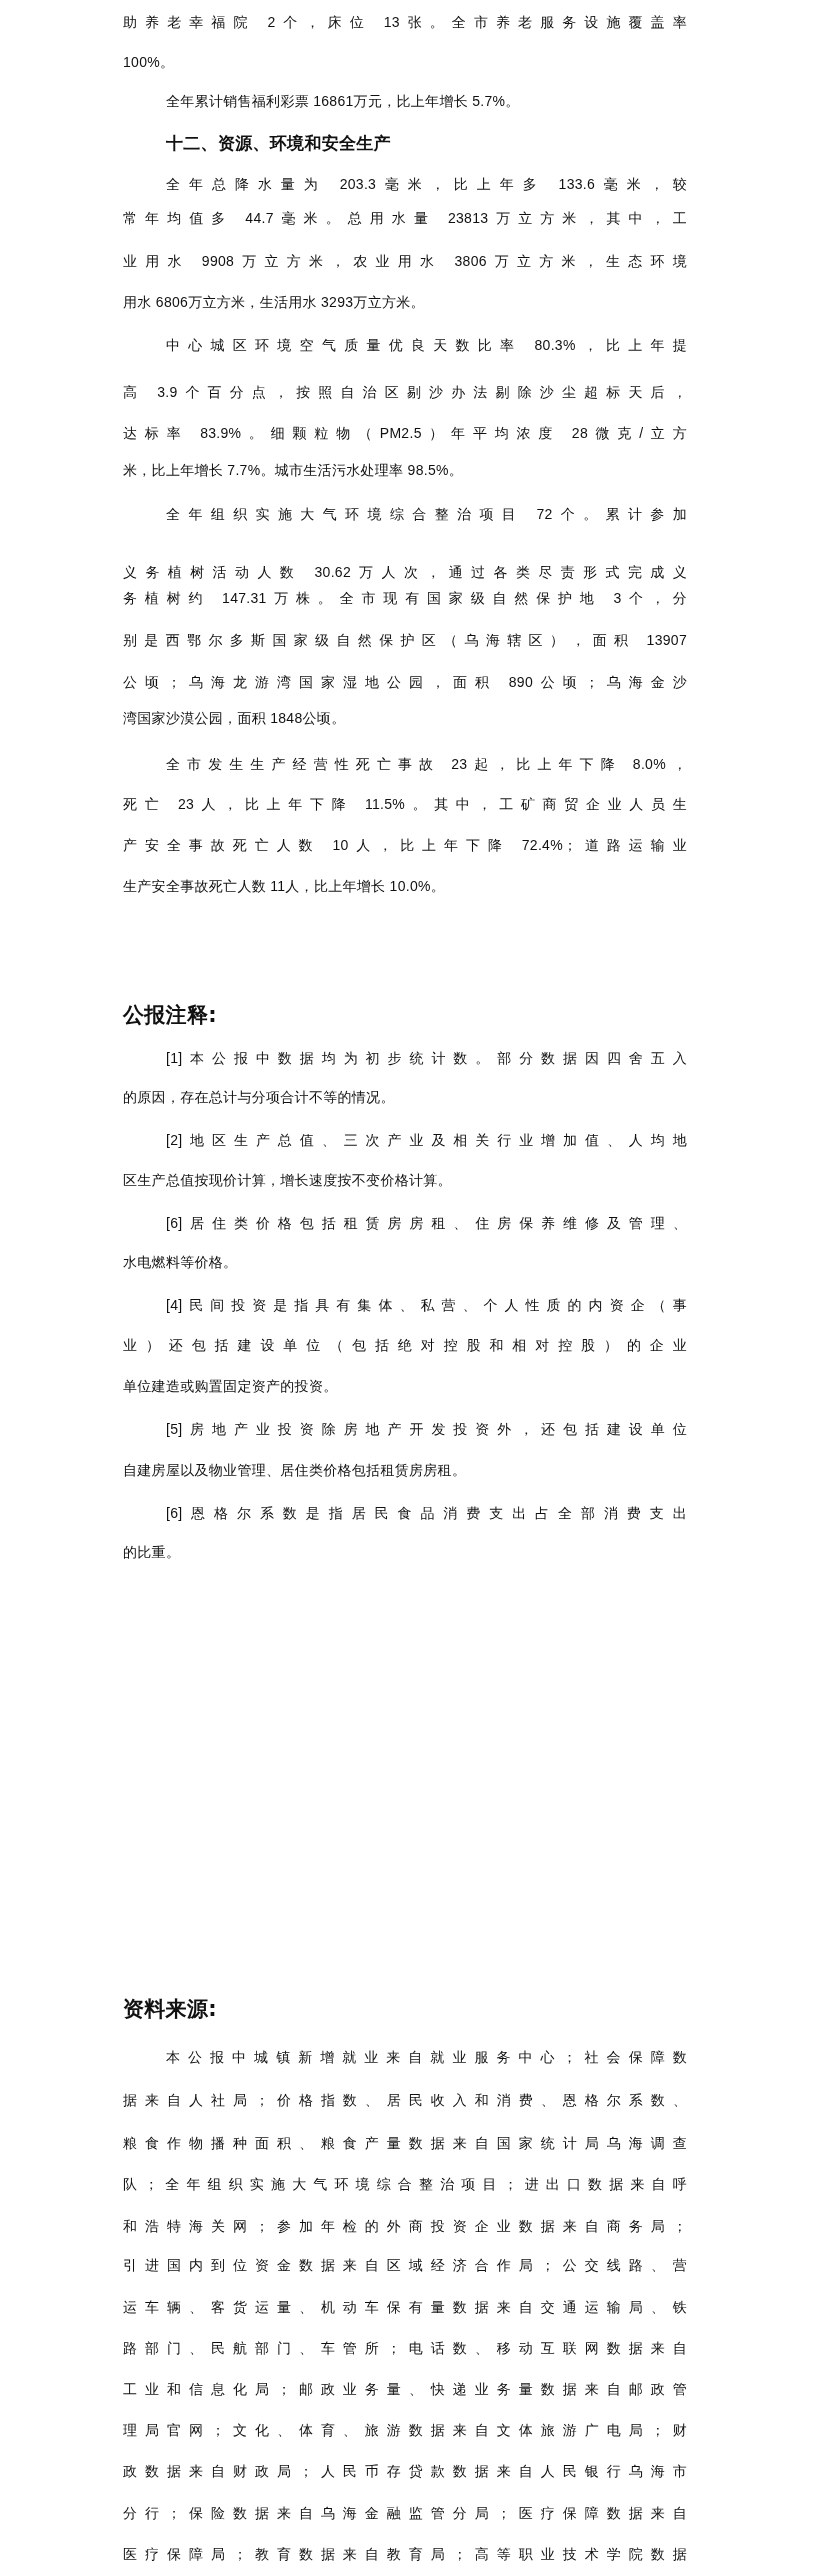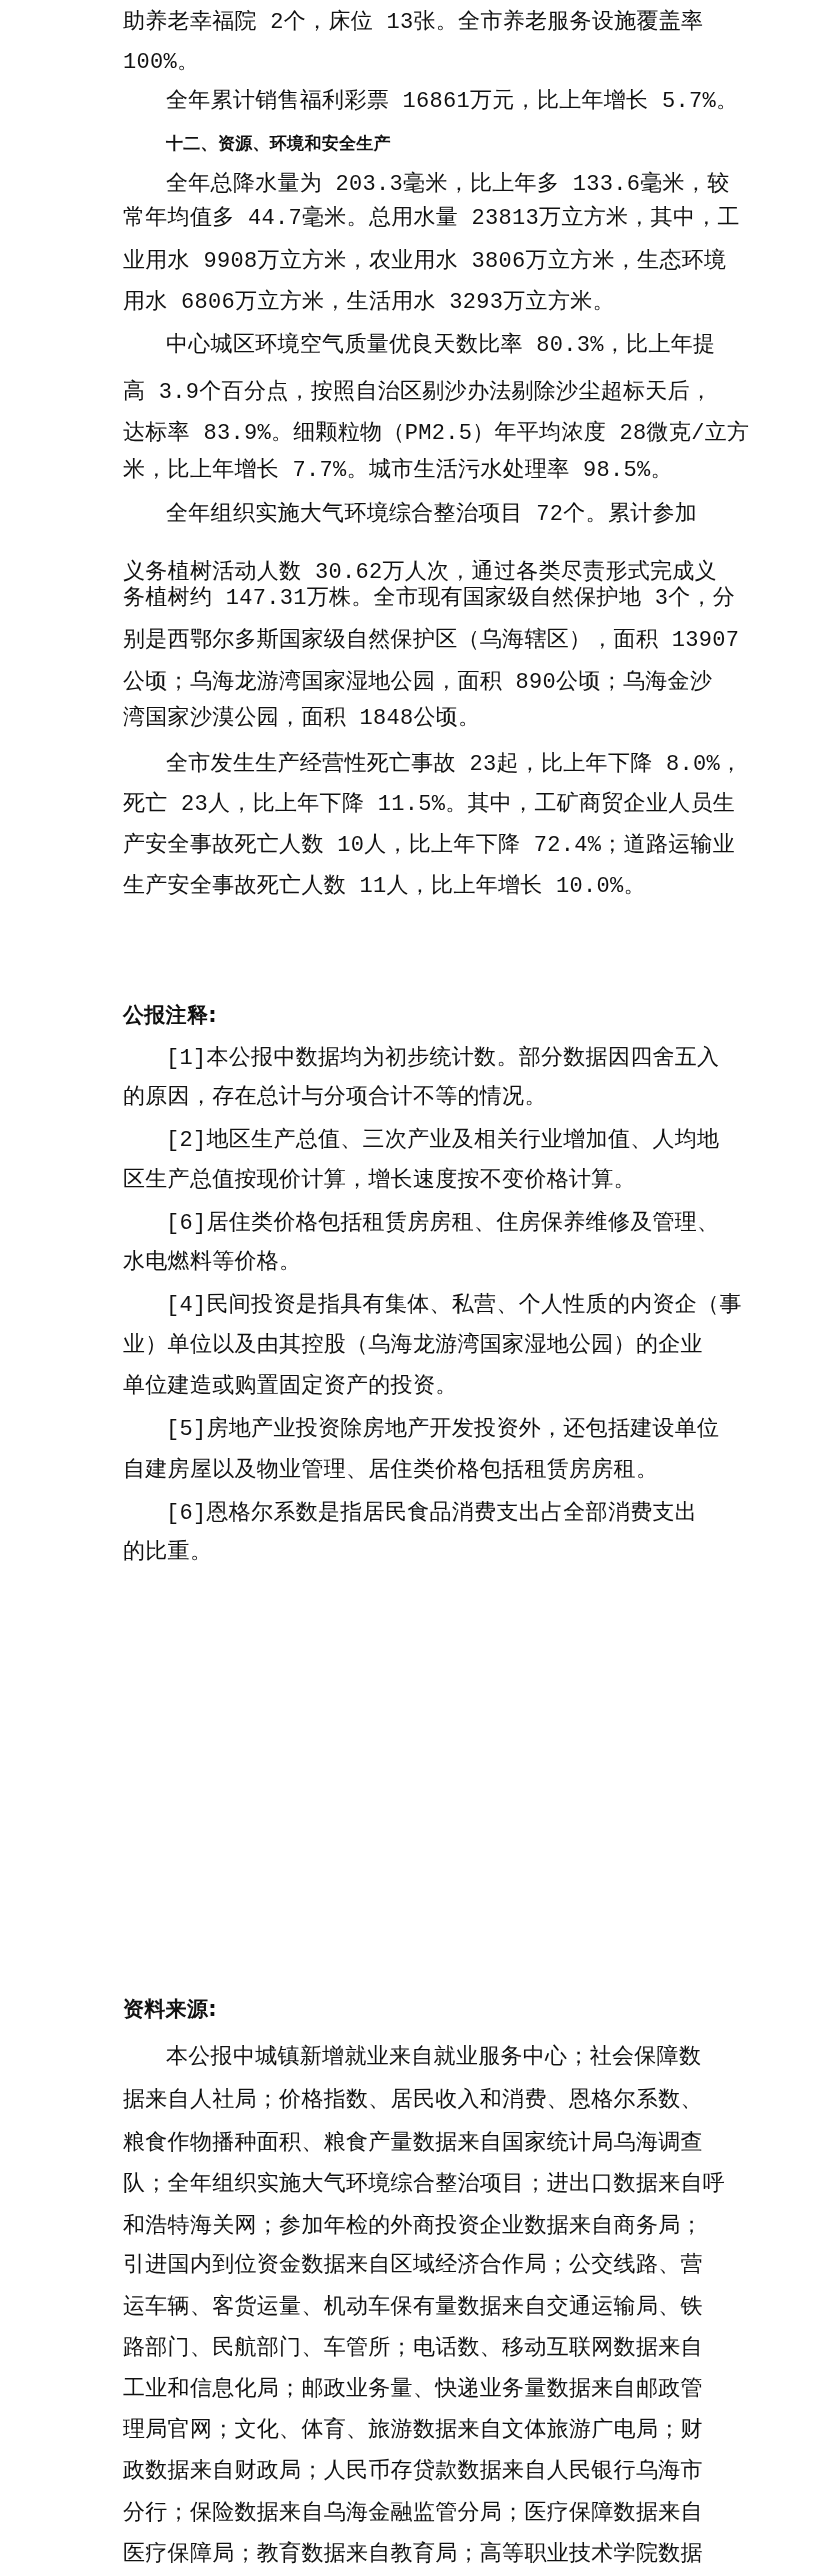--- a/index.html
+++ b/index.html
@@ -1,20 +1,20 @@
 <!DOCTYPE html>
 <html style="font-size:8.2px"><head>
 <meta charset="utf-8">
 <style>
   html, body { margin: 0; padding: 0; background: #ffffff; }
   body { width: 818px; height: 4061px; position: relative; overflow: hidden;
          font-family: "DejaVu Serif", "Liberation Serif", serif; color: #111111; }
   .line { position: absolute; left: 123px; width: 564px; height: 31px; line-height: 31px;
-          font-size: 22px; white-space: nowrap; letter-spacing: 0.3px;
-          font-family: Liberation Mono, monospace;
+          font-size: 14px; white-space: nowrap; letter-spacing: 0.3px;
+          font-family: Liberation Sans, sans-serif;
           transform: translateY(-15.5px); }
   .indent { left: 166px; width: 521px; }
   .justify { text-align: justify; text-align-last: justify; }
   .heading { font-family: Liberation Mono, monospace; font-weight: bold; font-size: 17px; }
   .notes-title { font-family: "DejaVu Sans", "Liberation Sans", sans-serif; font-weight: bold; font-size: 21px; left: 123px; }
   .page-num { position: absolute; left: 12px; width: 818px; text-align: right;
               font-family: "Liberation Serif", "DejaVu Serif", serif; font-size: 11.3px;
               height: 15.5px; line-height: 15.5px; transform: translateY(-7.7px); color: #111; }
 </style>
 </head>
@@ -51,21 +51,21 @@
 
 <div>
   <div class="line notes-title" style="top:1015px">公报注释:</div>
   <div class="line indent justify" style="top:1058px">[1]本公报中数据均为初步统计数。部分数据因四舍五入</div>
   <div class="line" style="top:1097px">的原因，存在总计与分项合计不等的情况。</div>
   <div class="line indent justify" style="top:1140px">[2]地区生产总值、三次产业及相关行业增加值、人均地</div>
   <div class="line" style="top:1180px">区生产总值按现价计算，增长速度按不变价格计算。</div>
   <div class="line indent justify" style="top:1223px">[6]居住类价格包括租赁房房租、住房保养维修及管理、</div>
   <div class="line" style="top:1262px">水电燃料等价格。</div>
   <div class="line indent justify" style="top:1305px">[4]民间投资是指具有集体、私营、个人性质的内资企（事</div>
-  <div class="line justify" style="top:1345px">业）单位以及由其控股（乌海龙游湾国家湿地公园）的企业</div>
+  <div class="line justify" style="top:1345px">业）还包括建设单位（包括绝对控股和相对控股）的企业</div>
   <div class="line" style="top:1386px">单位建造或购置固定资产的投资。</div>
   <div class="line indent justify" style="top:1429px">[5]房地产业投资除房地产开发投资外，还包括建设单位</div>
   <div class="line" style="top:1470px">自建房屋以及物业管理、居住类价格包括租赁房房租。</div>
   <div class="line indent justify" style="top:1513px">[6]恩格尔系数是指居民食品消费支出占全部消费支出</div>
   <div class="line" style="top:1552px">的比重。</div>
 
   <div class="page-num" style="top:1980px">5</div>
 </div>
 
 <div>

